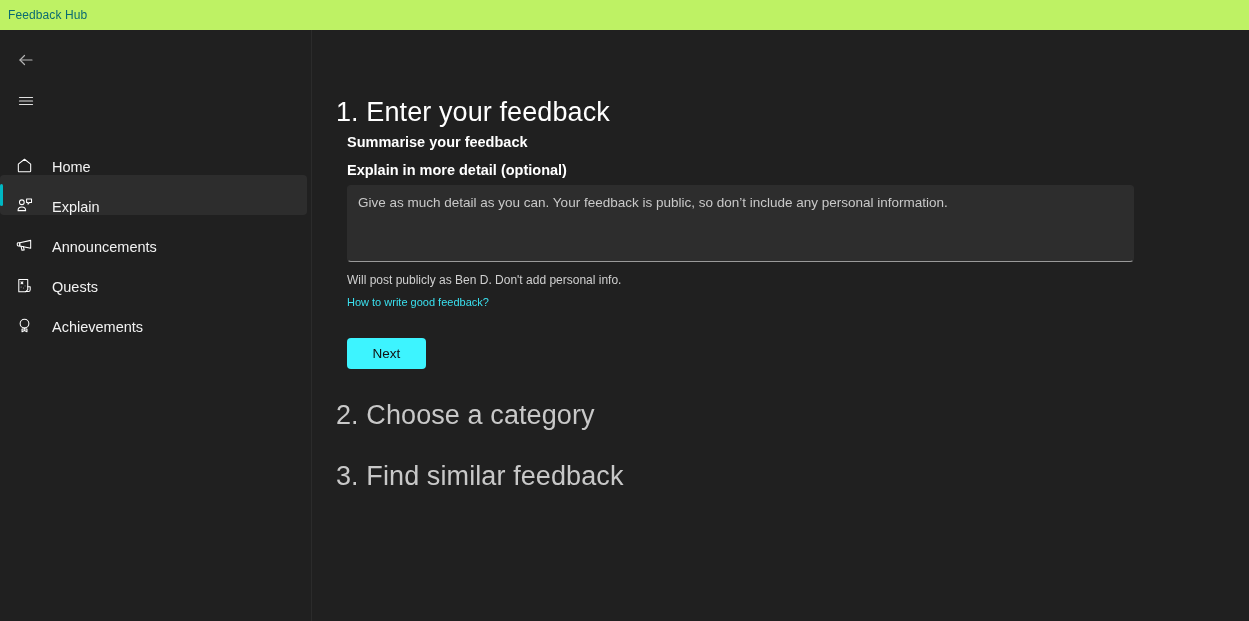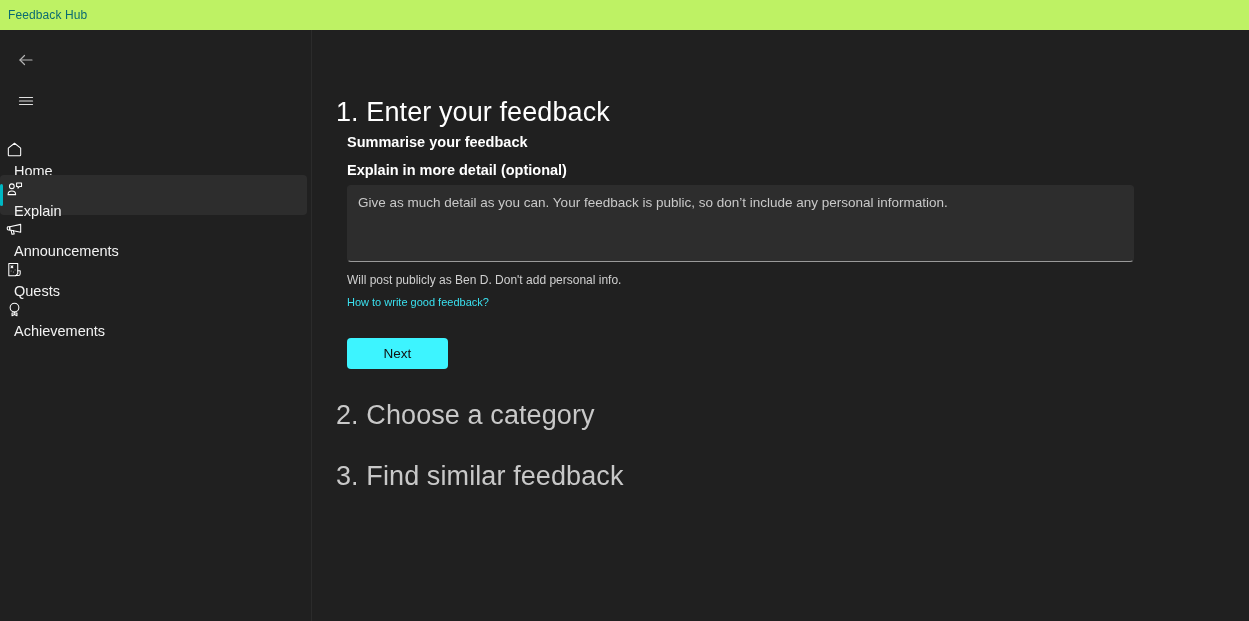--- a/index.html
+++ b/index.html
@@ -55,25 +55,24 @@
   #back-row { margin-top: 6px; }
   #menu-row { margin-top: 5px; }
 
   .nav-list { margin-top: 14px; }
 
   .nav-item {
     position: relative;
     height: 40px;
     margin: 0 4px 0 0;
     display: flex;
-    align-items: flex-start;
-    padding-left: 0;
-    cursor: pointer;
-    border-radius: 4px;
-    flex-direction: column;
+    align-items: flex-end;
+    padding-left: 10px;
+    cursor: pointer;
+    border-radius: 4px;
   }
   .nav-item.selected { background: #2d2d2d; }
   .nav-item.selected::before {
     content: "";
     position: absolute;
     left: 0px;
     top: 9px;
     width: 3px;
     height: 22px;
     border-radius: 2px;
@@ -158,21 +157,21 @@
     margin: 9px 0 0 11px;
     font-size: 11px;
     color: #3ae0ef;
     text-decoration: none;
     cursor: pointer;
   }
 
   .next-button {
     display: block;
     margin: 28px 0 0 11px;
-    width: 101px;
+    width: 79px;
     height: 31px;
     background: #3df4ff;
     color: #111111;
     border: none;
     border-radius: 4px;
     font-family: "Liberation Sans", sans-serif;
     font-size: 13.5px;
     cursor: pointer;
   }
 

